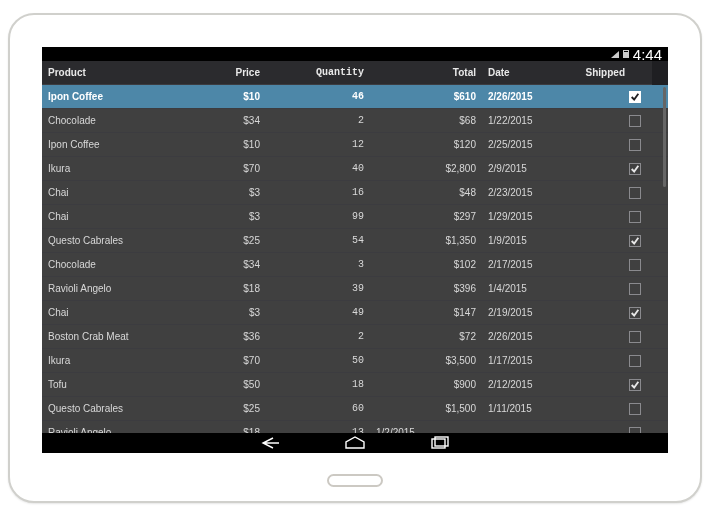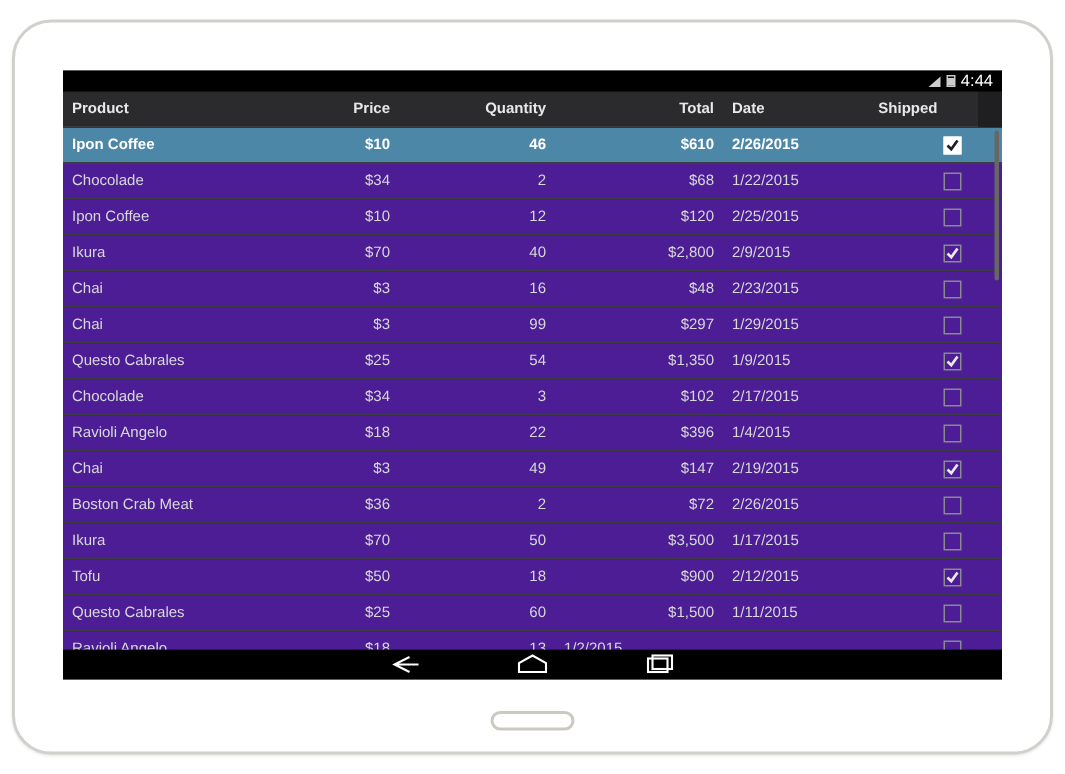--- a/index.html
+++ b/index.html
@@ -32,21 +32,21 @@
     display: flex;
     flex-direction: column;
   }
   .status-bar {
     height: 14px;
     background: #000;
     color: #fff;
     display: flex;
     justify-content: flex-end;
     align-items: center;
-    font-size: 11px;
+    font-size: 15px;
     padding: 0 6px;
     gap: 4px;
   }
   .status-bar .tri {
     width: 0; height: 0;
     border-left: 8px solid transparent;
     border-bottom: 7px solid #ccc;
   }
   .status-bar .batt {
     width: 6px; height: 8px;
@@ -79,31 +79,31 @@
     background: #2b2b2e;
     color: #e8e8e8;
     font-size: 10px;
     font-weight: 600;
     border-bottom: 1px solid #3c3c40;
     z-index: 2;
   }
   .col { display: flex; align-items: center; padding: 0 6px; }
   .c-product { width: 120px; text-align: left; }
   .c-price   { width: 104px; justify-content: flex-end; }
-  .c-qty     { width: 104px; justify-content: flex-end; }
+  .c-qty     { width: 104px; justify-content: flex-end; font-family: Liberation Mono, monospace; }
   .c-total   { width: 112px; justify-content: flex-end; }
   .c-date    { width: 94px;  text-align: left; }
   .c-ship    { flex: 1 1 auto; justify-content: flex-end; padding-right: 27px; }
   .row {
     display: flex;
     height: 24px;
     color: #d8d8d8;
     font-size: 10px;
     border-bottom: 1px solid #3c3c40;
-    background: #4c1d95;
+    background: #404040;
   }
   .row.sel {
     background: #4d87a8;
     color: #fff;
     font-weight: 600;
   }
   .chk {
     width: 12px; height: 12px;
     border: 1px solid #8a8a8e;
     display: flex;
@@ -253,21 +253,21 @@
             <div class="col c-qty">3</div>
             <div class="col c-total">$102</div>
             <div class="col c-date">2/17/2015</div>
             <div class="col c-ship">
               <span class="chk"></span>
             </div>
           </div>
           <div class="row">
             <div class="col c-product">Ravioli Angelo</div>
             <div class="col c-price">$18</div>
-            <div class="col c-qty">22</div>
+            <div class="col c-qty">39</div>
             <div class="col c-total">$396</div>
             <div class="col c-date">1/4/2015</div>
             <div class="col c-ship">
               <span class="chk"></span>
             </div>
           </div>
           <div class="row">
             <div class="col c-product">Chai</div>
             <div class="col c-price">$3</div>
             <div class="col c-qty">49</div>

